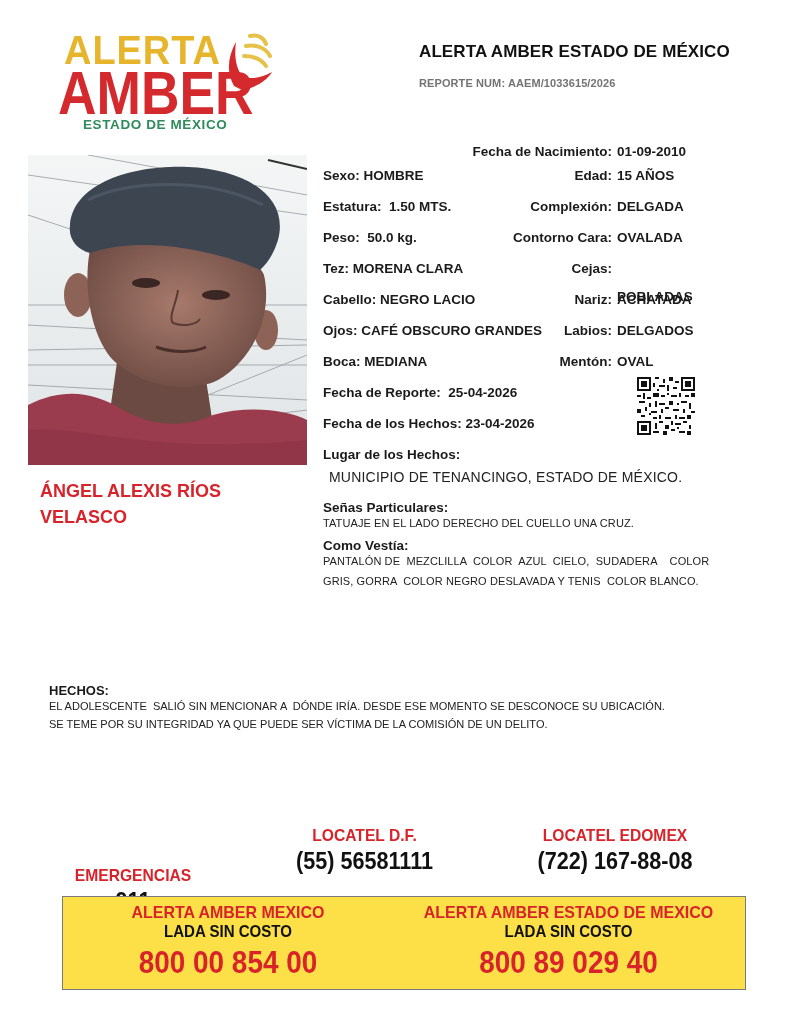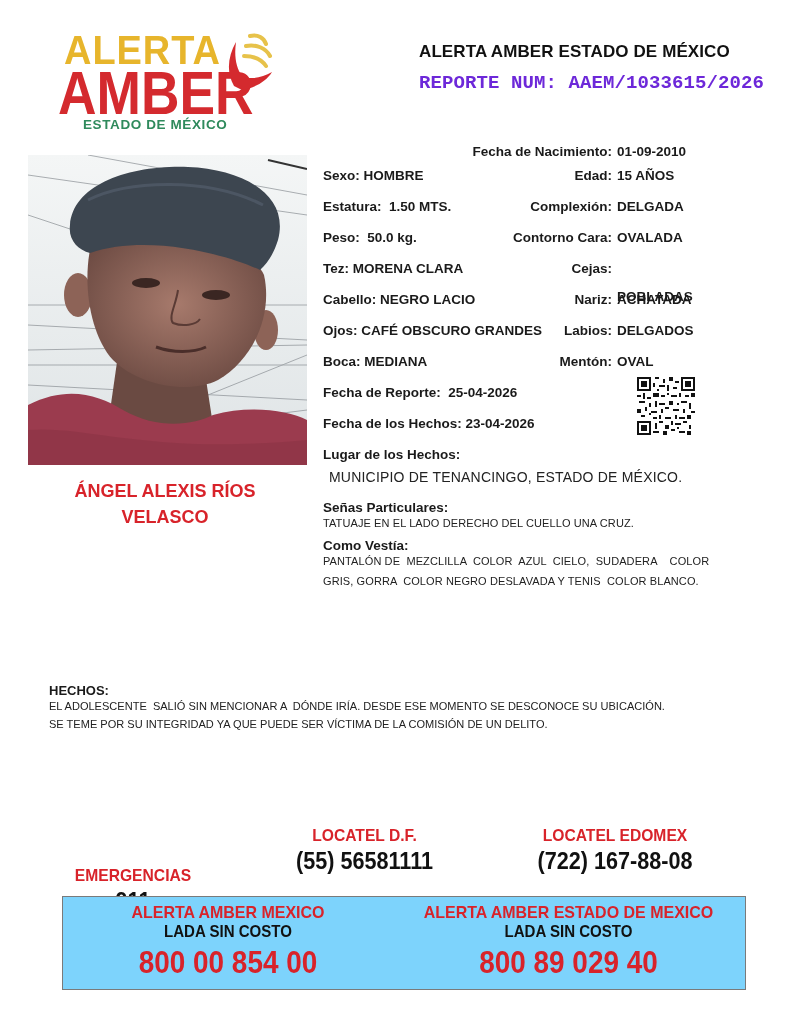--- a/index.html
+++ b/index.html
@@ -27,33 +27,33 @@
   }
   .logo-swoosh { position: absolute; left: 156px; top: 0px; width: 60px; height: 70px; }
 
   
   .header-title {
     position: absolute; left: 419px; top: 41px;
     font-weight: 700; font-size: 17px; color: #111; line-height: 22px; letter-spacing: 0.1px;
   }
   .header-report {
     position: absolute; left: 419px; top: 72px;
-    font-weight: 700; font-size: 19px; color: #6d28d9; line-height: 22px; letter-spacing: 0.1px; font-family: Liberation Mono, monospace;
+    font-weight: 700; font-size: 11px; color: #737373; line-height: 22px; letter-spacing: 0.1px;
   }
 
   
   .photo {
     position: absolute; left: 28px; top: 155px; width: 279px; height: 310px;
     overflow: hidden; background: #eef1f2;
   }
   .photo svg { display: block; width: 100%; height: 100%; }
 
   .child-name {
     position: absolute; left: 40px; top: 478px; width: 250px;
-    text-align: center; font-weight: 700; font-size: 18px; line-height: 26px; color: #d8232a;
+    font-weight: 700; font-size: 18px; line-height: 26px; color: #d8232a;
   }
 
   
   .field { position: absolute; font-size: 13.5px; line-height: 18px; color: #1a1a1a; white-space: nowrap; }
   .field .lbl { font-weight: 700; }
   .field .val { font-weight: 700; }
   .right-col-label { position: absolute; font-size: 13.5px; line-height: 18px; font-weight: 700; text-align: right; white-space: nowrap; }
   .right-col-value { position: absolute; font-size: 13.5px; line-height: 18px; font-weight: 700; white-space: nowrap; }
 
   .section-label { position: absolute; font-weight: 700; font-size: 13.5px; line-height: 18px; color: #1a1a1a; }
@@ -66,21 +66,21 @@
   .hechos-title { position: absolute; left: 49px; top: 683px; font-weight: 700; font-size: 13px; line-height: 16px; }
   .hechos-line { position: absolute; left: 49px; font-size: 11.5px; line-height: 16px; color: #222; white-space: nowrap; transform: scaleX(0.96); transform-origin: left top; }
 
   
   .contact { position: absolute; top: 826px; text-align: center; }
   .contact .c-label { font-weight: 700; font-size: 17px; line-height: 20px; color: #d8232a; transform: scaleX(0.92); white-space: nowrap; }
   .contact .c-number { font-weight: 700; font-size: 24px; line-height: 30px; color: #111; white-space: nowrap; transform: scaleX(0.9); }
 
   .hotline-box {
     position: absolute; left: 62px; top: 896px; width: 684px; height: 94px;
-    border: 1px solid #7a7a7a; background: #7dd3fc; padding-left: 21px;
+    border: 1px solid #7a7a7a; background: #fde047; padding-left: 21px;
   }
   .hotline { position: absolute; top: 6px; text-align: center; }
   .hotline .h-label { font-weight: 700; font-size: 17px; line-height: 20px; color: #d8232a; white-space: nowrap; transform: scaleX(0.94); }
   .hotline .h-sub { font-weight: 700; font-size: 16px; line-height: 18px; color: #111; white-space: nowrap; transform: scaleX(0.94); }
   .hotline .h-number { font-weight: 700; font-size: 31px; line-height: 40px; color: #d8232a; white-space: nowrap; transform: scaleX(0.9); margin-top: 2px; }
 </style>
 </head>
 <body>
 
 <div class="logo">

